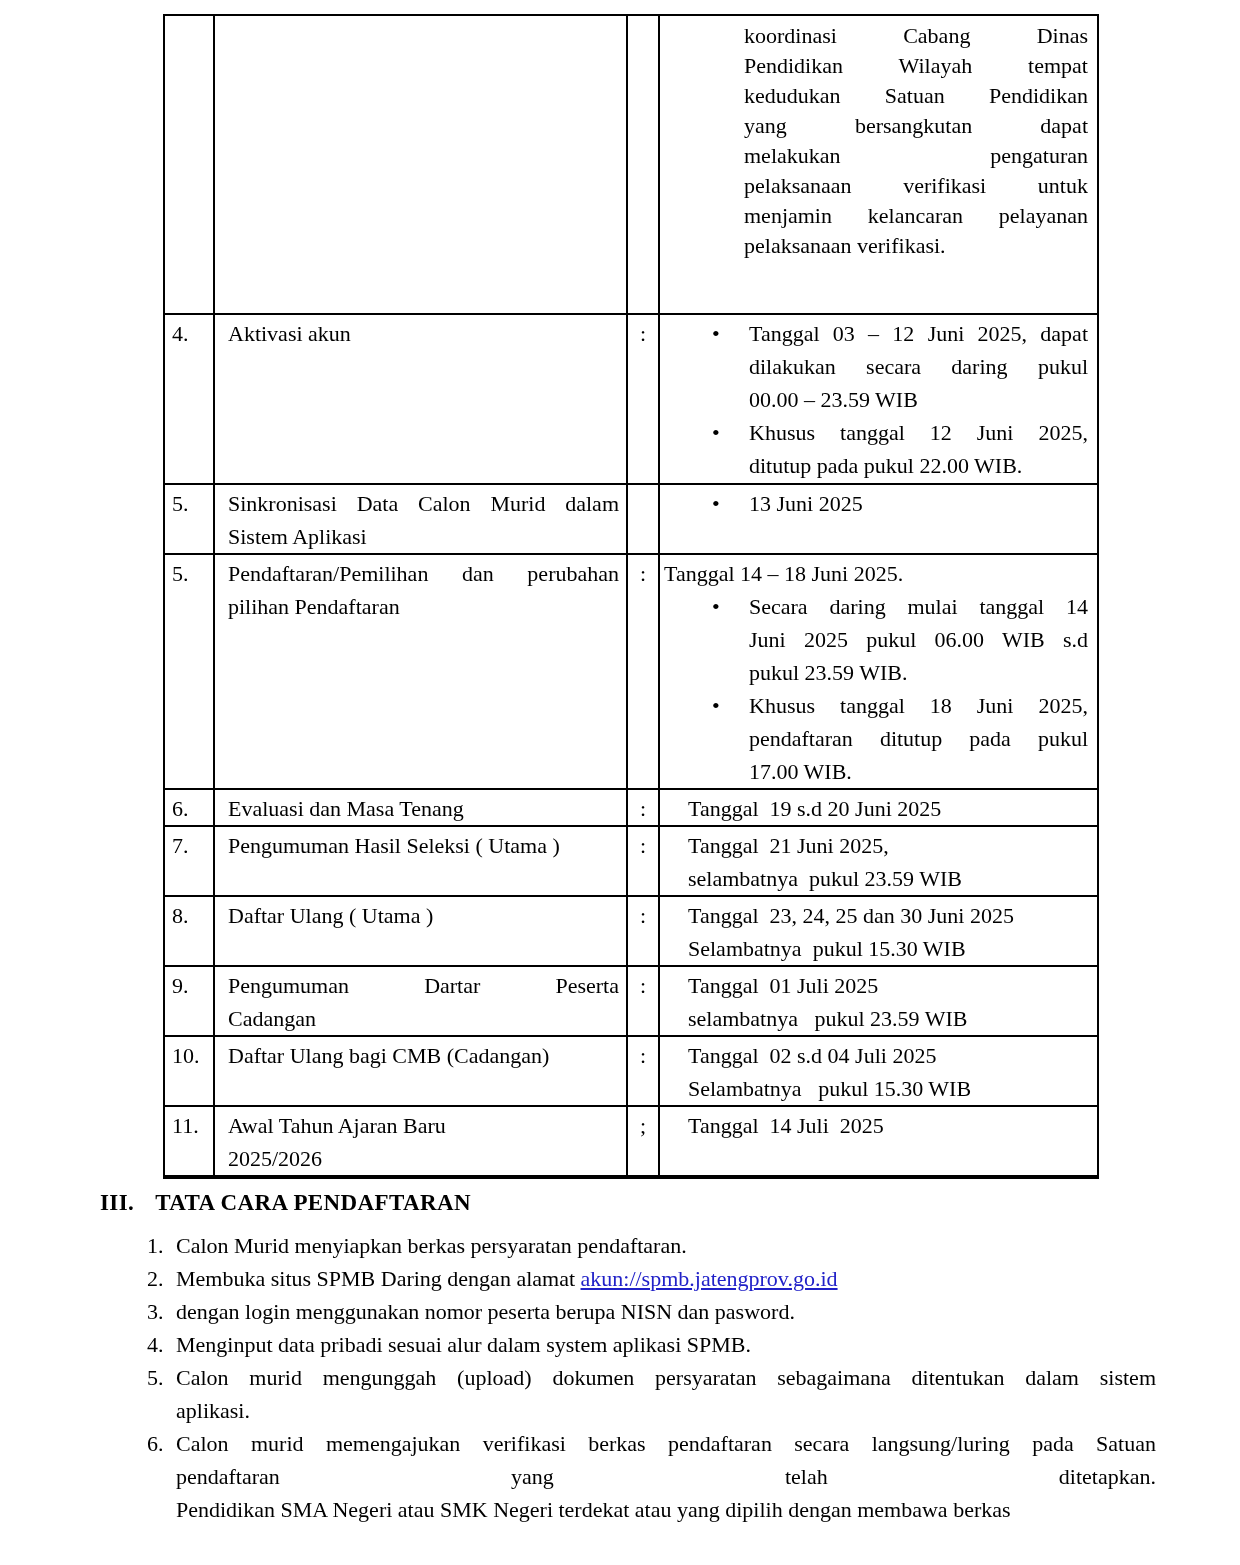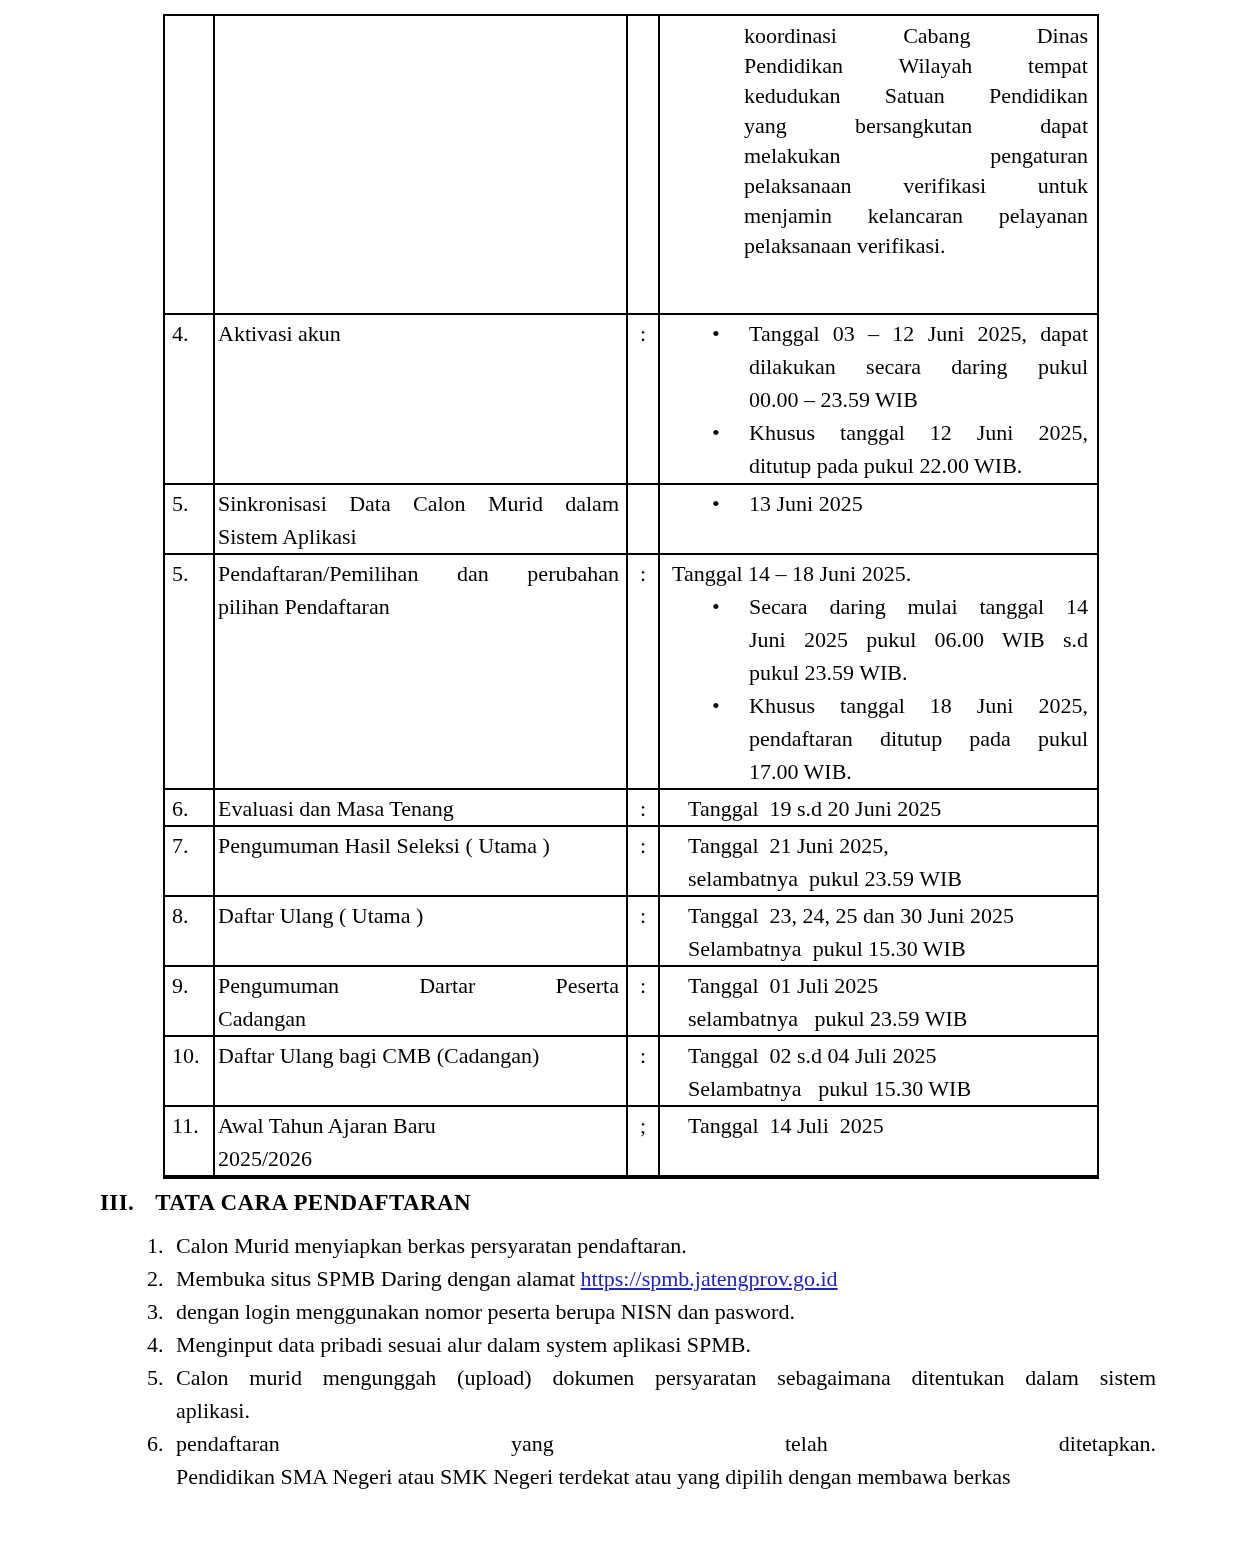--- a/index.html
+++ b/index.html
@@ -4,38 +4,38 @@
 <style>
   html,body{margin:0;padding:0;background:#ffffff;}
   .page{position:relative;width:1240px;height:1565px;background:#ffffff;color:#000000;
         font-family:"Liberation Serif","DejaVu Serif",serif;font-size:22px;overflow:hidden;}
 
   
   .schedule{position:absolute;left:163px;top:14px;width:934px;border-collapse:collapse;table-layout:fixed;}
   .schedule td{border:2px solid #000;vertical-align:top;padding:2px 0 0 0;line-height:33px;}
   .schedule tr.last td{border-bottom:4px solid #000;}
   td.c1{padding-left:7px;}
-  td.c2{padding-left:3px;padding-right:7px;}
+  td.c2{padding-left:13px;padding-right:7px;}
   td.c3{text-align:center;}
   td.c4{padding-right:9px;}
 
   .h-cont td{height:295px;} .h-r4 td{height:166px;} .h-r5a td{height:66px;}
   .h-r5b td{height:230px;}  .h-r6 td{height:33px;}  .h-r7 td{height:62px;}
   .h-r8 td{height:62px;}    .h-r9 td{height:63px;}  .h-r10 td{height:63px;}
   .h-r11 td{height:64px;}
 
   .lines>div{text-align:justify;text-align-last:left;}
   .stretch>div:not(:last-child){text-align-last:justify;}
   .pre>div{white-space:pre-wrap;}
 
   .cont-para{padding-left:84px;padding-top:3px;line-height:30px;}
   .bullet-row{display:flex;padding-left:52px;}
   .bullet-glyph{flex:0 0 37px;width:37px;}
   .bullet-body{flex:1;}
-  .lead{padding-left:12px;}
+  .lead{padding-left:4px;}
   .detail-plain{padding-left:28px;}
 
   
   .section{position:absolute;left:100px;top:1186px;width:1056px;}
   .sec-head{display:flex;gap:21px;font-weight:bold;font-size:23px;line-height:33px;letter-spacing:0.4px;}
   .items{margin-left:47px;margin-top:10px;}
   .item{display:flex;line-height:33px;}
   .item-no{flex:0 0 29px;}
   .item-body{flex:1;}
   a.link{color:#2121c8;text-decoration:underline;cursor:pointer;}
@@ -293,21 +293,21 @@
         <div class="item-no">1.</div>
         <div class="item-body lines">
             <div>Calon Murid menyiapkan berkas persyaratan pendaftaran.</div>
           </div>
       </div>
 
       <div class="item">
         <div class="item-no">2.</div>
         <div class="item-body">
           <span>Membuka situs SPMB Daring dengan alamat</span>
-          <a class="link">https://spmb.jatengprov.go.id</a>
+          <a class="link">akun://spmb.jatengprov.go.id</a>
         </div>
       </div>
 
       <div class="item">
         <div class="item-no">3.</div>
         <div class="item-body lines stretch">
             <div>dengan login menggunakan nomor peserta berupa NISN dan pasword.</div>
           </div>
       </div>
 
@@ -322,20 +322,21 @@
         <div class="item-no">5.</div>
         <div class="item-body lines stretch">
             <div>Calon murid mengunggah (upload) dokumen persyaratan sebagaimana ditentukan dalam sistem</div>
             <div>aplikasi.</div>
           </div>
       </div>
 
       <div class="item">
         <div class="item-no">6.</div>
         <div class="item-body lines stretch">
+            <div>Calon murid memengajukan verifikasi berkas pendaftaran secara langsung/luring pada Satuan</div>
             <div>pendaftaran yang telah ditetapkan.</div>
             <div>Pendidikan SMA Negeri atau SMK Negeri terdekat atau yang dipilih dengan membawa berkas</div>
           </div>
       </div>
 
     </div>
   </div>
 
 </div>
 

